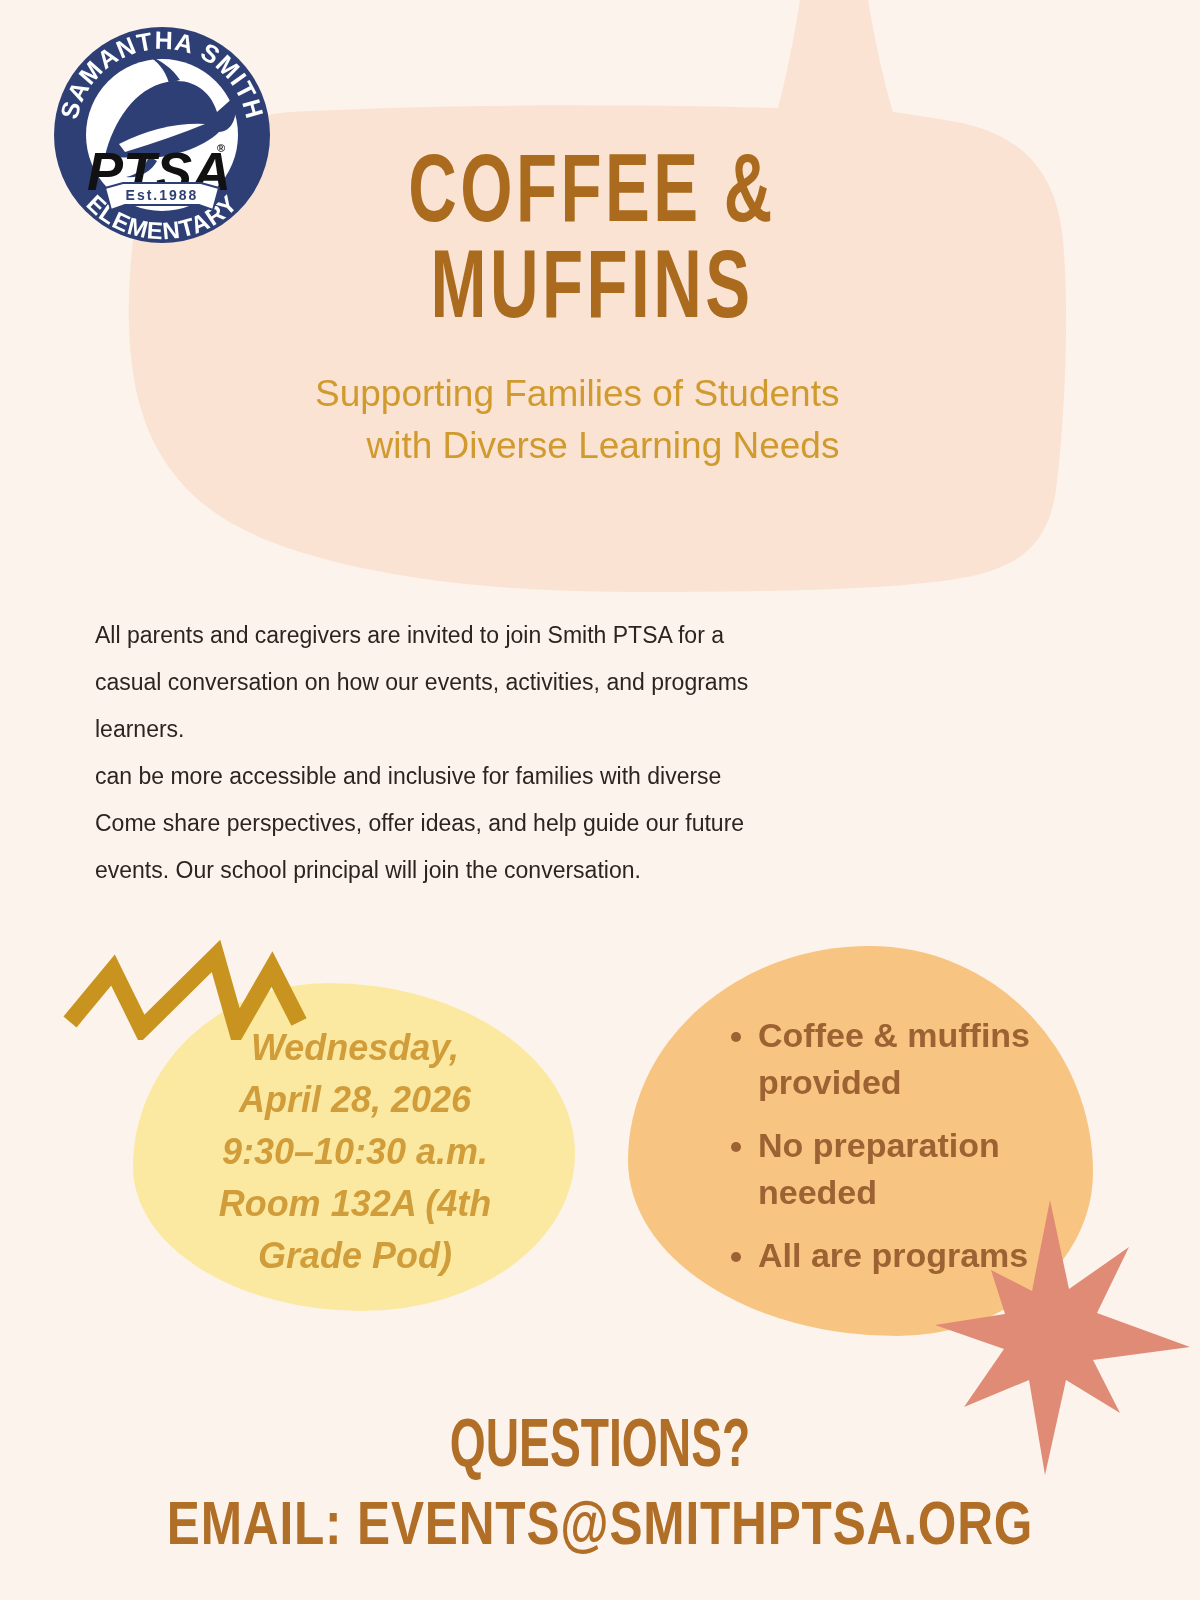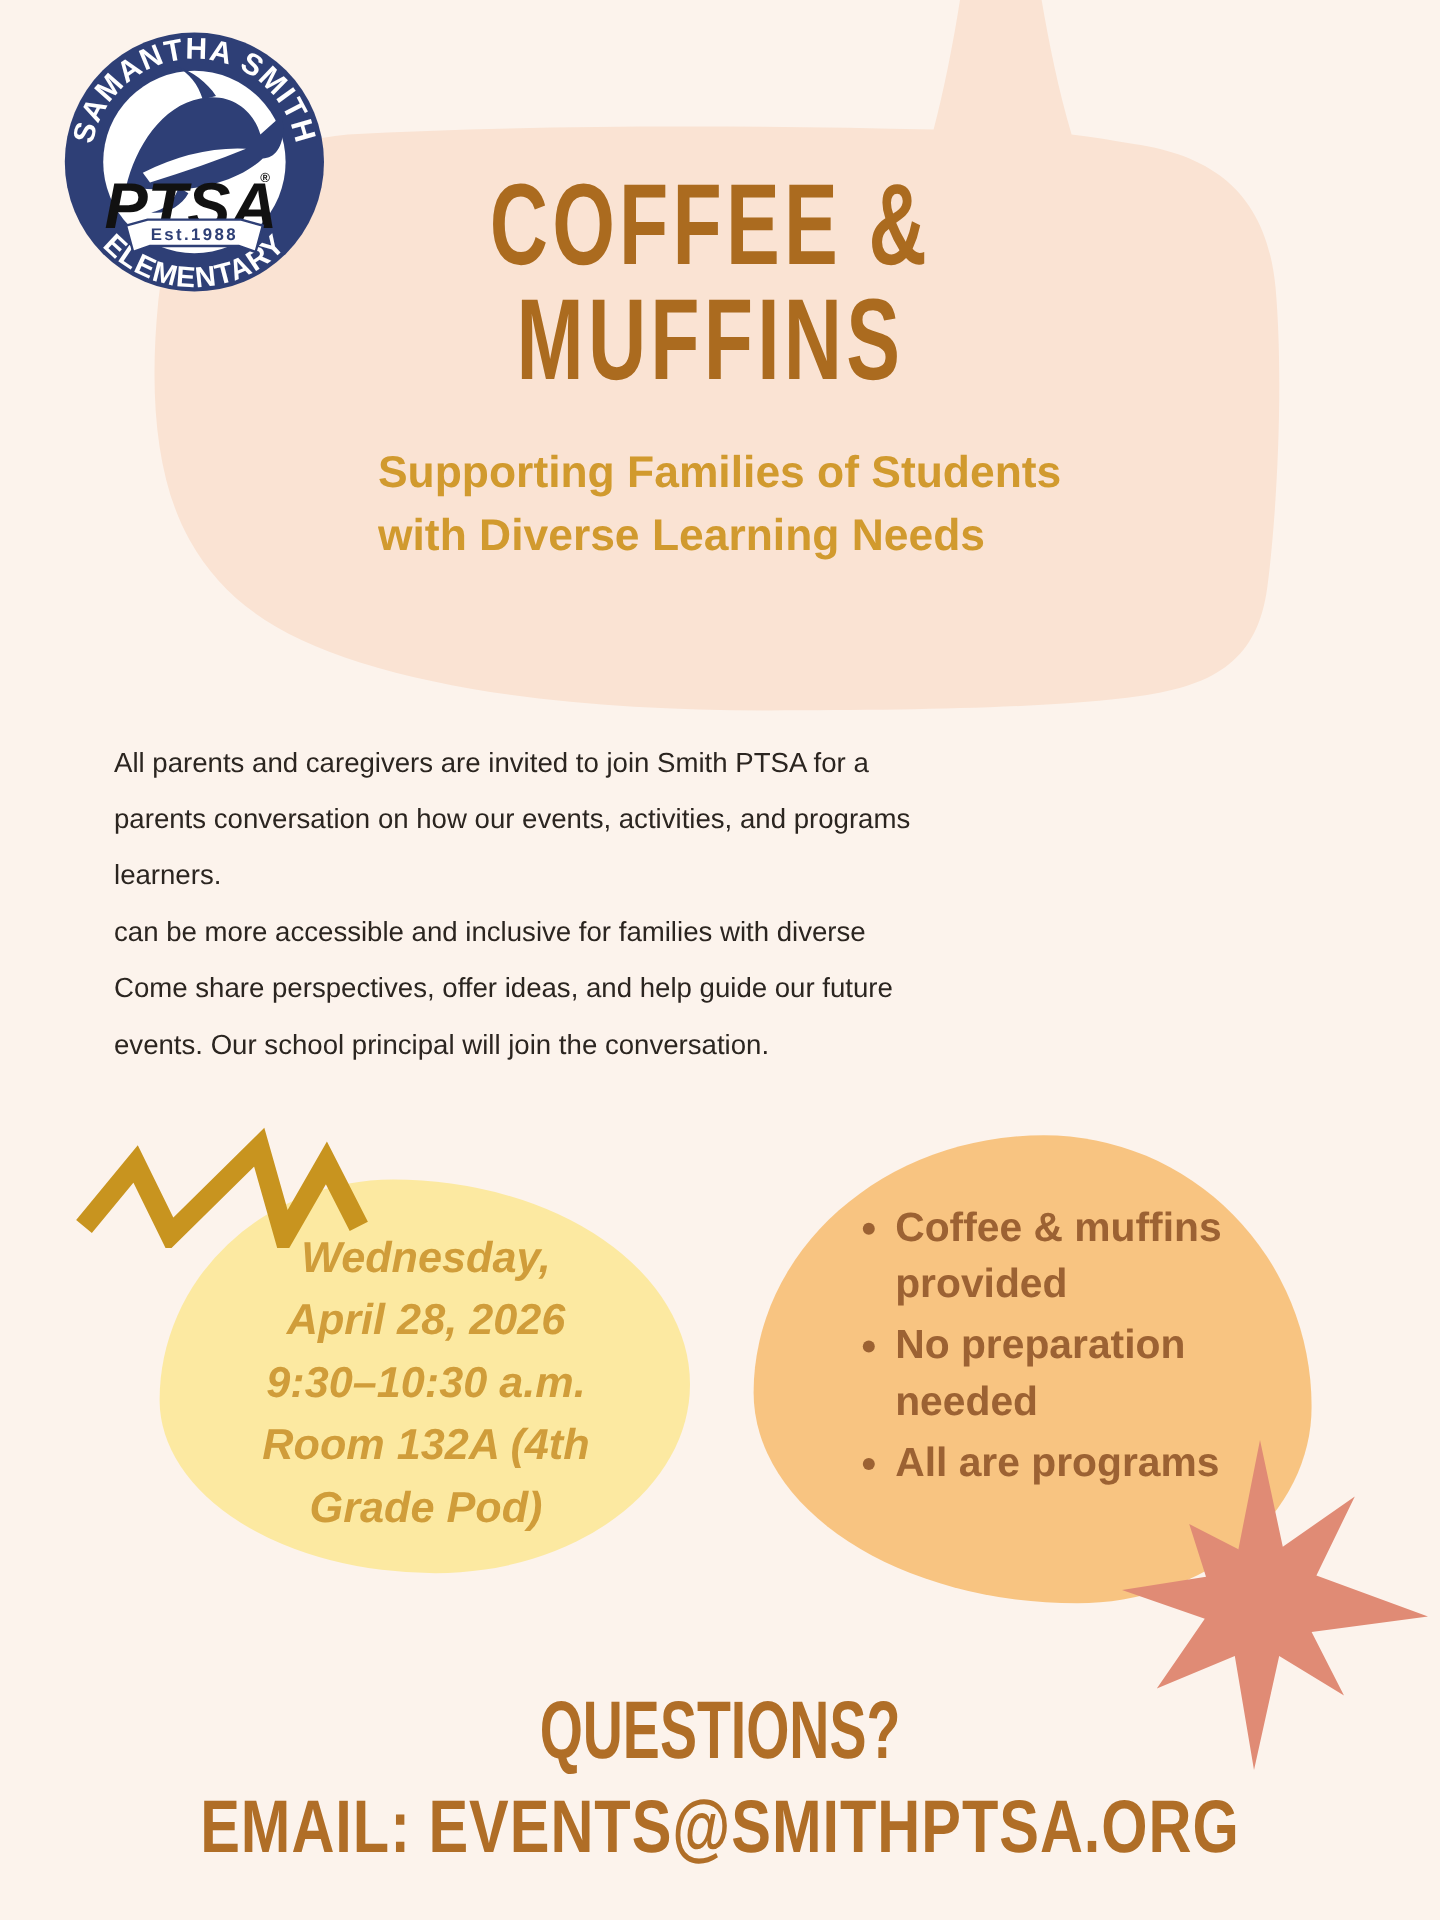--- a/index.html
+++ b/index.html
@@ -11,36 +11,36 @@
   .abs{position:absolute;}
   svg{display:block;}
 
   .title-line{
     width:1000px;left:92px;text-align:center;
     font-weight:700;font-size:96px;line-height:96px;letter-spacing:5px;
     color:#ab6b1f;transform:scaleX(0.70);
   }
   .subtitle{
     left:315px;top:368px;
-    font-weight:700;font-size:37px;line-height:52px;color:#d19a2e;
+    font-weight:400;font-size:37px;line-height:52px;color:#d19a2e;text-align:right;
   }
   .body-text{
     left:95px;top:612px;width:1070px;
     font-size:23px;line-height:47px;color:#2b2520;font-weight:400;
   }
   .event-text{
     left:155px;top:1022px;width:400px;text-align:center;
     font-weight:700;font-size:36px;line-height:52px;color:#d09d3a;font-style:italic;
   }
   .bullets{
     left:712px;top:996px;width:310px;
     font-weight:700;font-size:34px;line-height:47px;color:#9c6233;
     margin:0;padding-left:30px;list-style:disc outside;
   }
-  .bullets li{margin:4px;padding:0;}
+  .bullets li{margin:16px;padding:0;}
   .blob-yellow{
     left:133px;top:983px;width:442px;height:328px;background:#fce9a1;
     border-radius:44% 56% 48% 52% / 56% 52% 48% 44%;
   }
   .blob-orange{
     left:628px;top:946px;width:465px;height:390px;background:#f8c481;
     border-radius:52% 48% 42% 58% / 55% 58% 42% 45%;
   }
   .footer-q{
     left:0;width:1200px;top:1408px;text-align:center;
@@ -117,21 +117,21 @@
   <div class="abs title-line" style="top:236px;">MUFFINS</div>
 
   <div class="abs subtitle">
     <div>Supporting Families of Students</div>
     <div>with Diverse Learning Needs</div>
   </div>
 
   <div class="abs body-text">
     <div>
       <div>All parents and caregivers are invited to join Smith PTSA for a</div>
-      <div>parents conversation on how our events, activities, and programs</div>
+      <div>casual conversation on how our events, activities, and programs</div>
       <div>learners.</div>
       <div>can be more accessible and inclusive for families with diverse</div>
     </div>
     <div>
       <div>Come share perspectives, offer ideas, and help guide our future</div>
       <div>events. Our school principal will join the conversation.</div>
     </div>
   </div>
 
   <div class="abs blob-yellow"></div>

